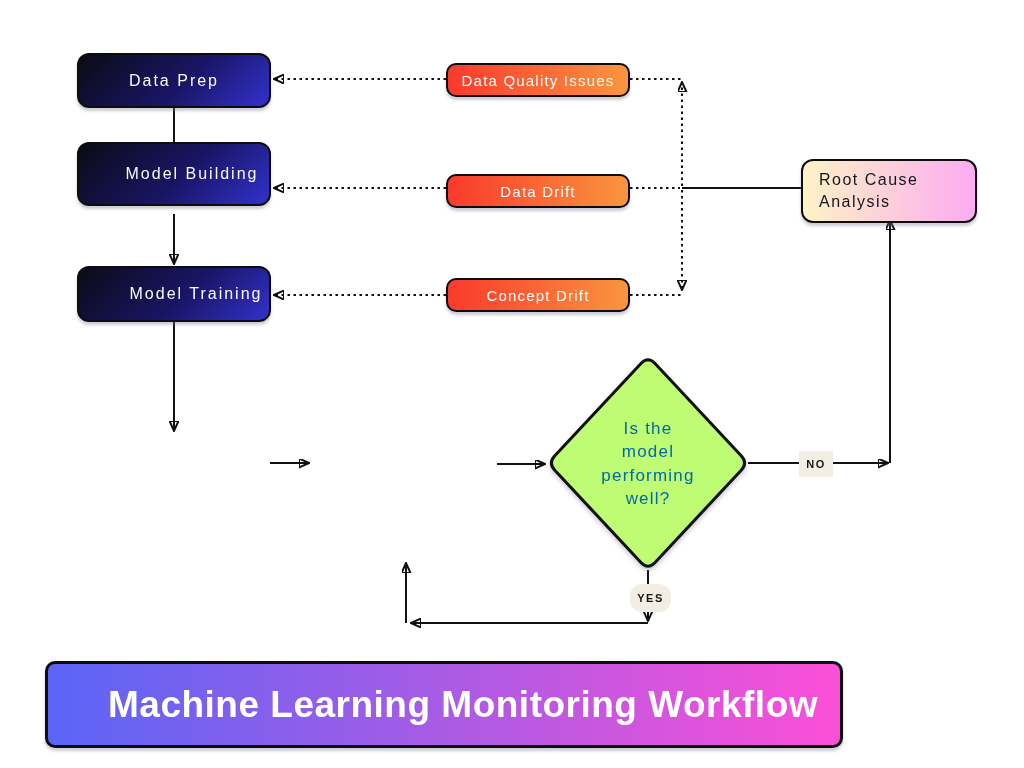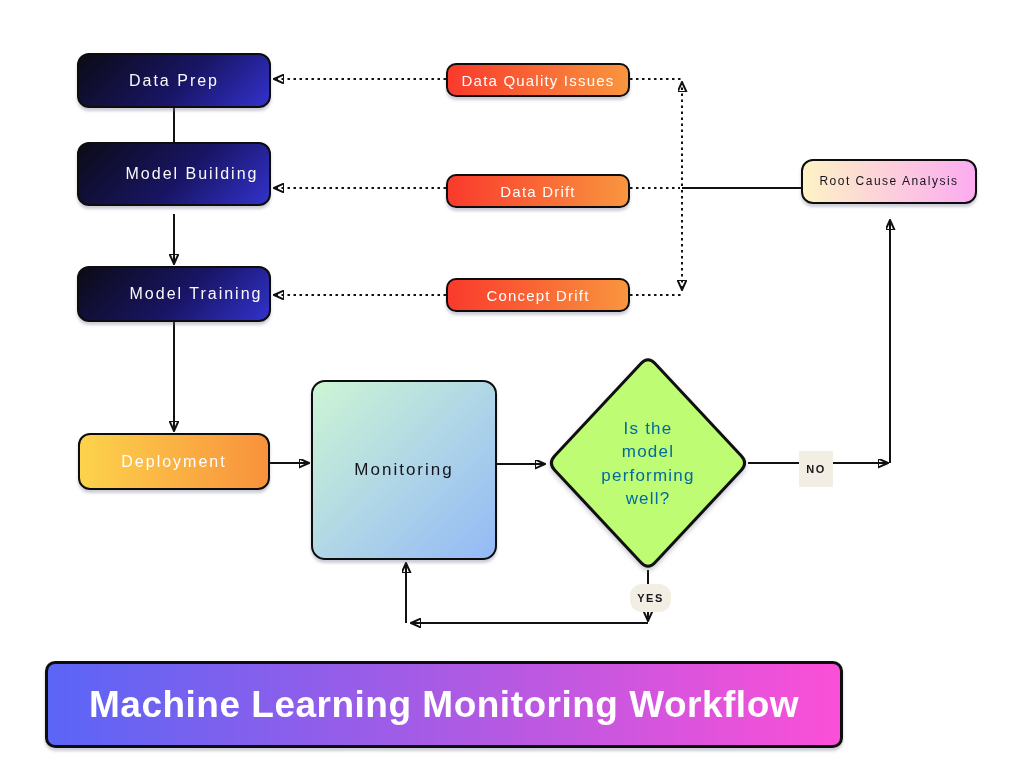--- a/index.html
+++ b/index.html
@@ -34,43 +34,43 @@
     left:78px;top:433px;width:192px;height:57px;border-radius:12px;
     background:linear-gradient(90deg,#fdd34b,#f8913c);
     color:#ffffff;font-size:16px;letter-spacing:2px;font-weight:500;
   }
   #node-monitoring{
     left:311px;top:380px;width:186px;height:180px;border-radius:14px;
     background:linear-gradient(135deg,#cdf5d4,#93b9f7);
     color:#15151f;font-size:17px;letter-spacing:2px;font-weight:500;
   }
   #node-root-cause{
-    left:801px;top:159px;width:176px;height:45px;border-radius:12px;
+    left:801px;top:159px;width:176px;height:64px;border-radius:12px;
     background:linear-gradient(90deg,#fdf3c5,#fcabf1);
-    color:#15151f;font-size:12px;letter-spacing:1.5px;line-height:1.35;
+    color:#15151f;font-size:16px;letter-spacing:1.5px;line-height:1.35;
     padding:0 16px;font-weight:500;
   }
   .diamond-svg{position:absolute;left:543px;top:351px;width:210px;height:224px;}
   .diamond-svg path{filter:drop-shadow(0 3px 2px rgba(120,120,150,.38));}
   .diamond-text{
     position:absolute;left:578px;top:417px;width:140px;text-align:center;
     color:#0369a1;font-size:17px;letter-spacing:1.2px;line-height:1.38;font-weight:500;
   }
   .diamond-text span{display:block;}
   .edge-label{
     position:absolute;background:#f3eee3;color:#17171c;font-weight:bold;
     font-size:11px;letter-spacing:1.5px;display:flex;align-items:center;justify-content:center;
   }
-  #label-no{left:799px;top:451px;width:34px;height:36px;}
+  #label-no{left:799px;top:451px;width:34px;height:26px;}
   #label-yes{left:630px;top:584px;width:41px;height:28px;border-radius:12px;}
   .banner{
     position:absolute;left:45px;top:661px;width:798px;height:87px;box-sizing:border-box;
     border:3px solid #0d0d0d;border-radius:10px;
     background:linear-gradient(90deg,#5a65f6 0%,#b15ae3 55%,#fc4fd7 100%);
-    color:#ffffff;display:flex;align-items:center;padding-left:41px;
+    color:#ffffff;display:flex;align-items:center;padding-left:60px;
     font-size:37px;font-weight:bold;letter-spacing:.5px;
     box-shadow:0 3px 3px rgba(120,120,150,.38);
   }
 </style>
 </head>
 <body>
 
 <div class="canvas">
 
   <svg class="edges" width="1024" height="768" viewBox="0 0 1024 768">
@@ -104,37 +104,31 @@
 
   <div class="node stage" id="node-data-prep">
     <span>Data Prep</span>
   </div>
   <div class="node stage" id="node-model-building">
     <span>Model Building</span>
   </div>
   <div class="node stage" id="node-model-training">
     <span>Model Training</span>
   </div>
-  <div class="node" id="node-deployment">
-    <span>Deployment</span>
-  </div>
 
   <div class="node issue" id="node-data-quality-issues">
     <span>Data Quality Issues</span>
   </div>
   <div class="node issue" id="node-data-drift">
     <span>Data Drift</span>
   </div>
   <div class="node issue" id="node-concept-drift">
     <span>Concept Drift</span>
   </div>
 
-  <div class="node" id="node-monitoring">
-    <span>Monitoring</span>
-  </div>
   <div class="node" id="node-root-cause">
     <span>Root Cause Analysis</span>
   </div>
 
   <svg class="diamond-svg" width="210" height="224" viewBox="0 0 210 224">
     <path d="M 98.2 12.3 Q 105 5 111.8 12.3 L 198.2 104.7 Q 205 112 198.2 119.3 L 111.8 211.7 Q 105 219 98.2 211.7 L 11.8 119.3 Q 5 112 11.8 104.7 Z" fill="#bdfc73" stroke="#101010" stroke-width="3" stroke-linejoin="round"></path>
   </svg>
   <div class="diamond-text">
     <span>Is the</span>
     <span>model</span>

